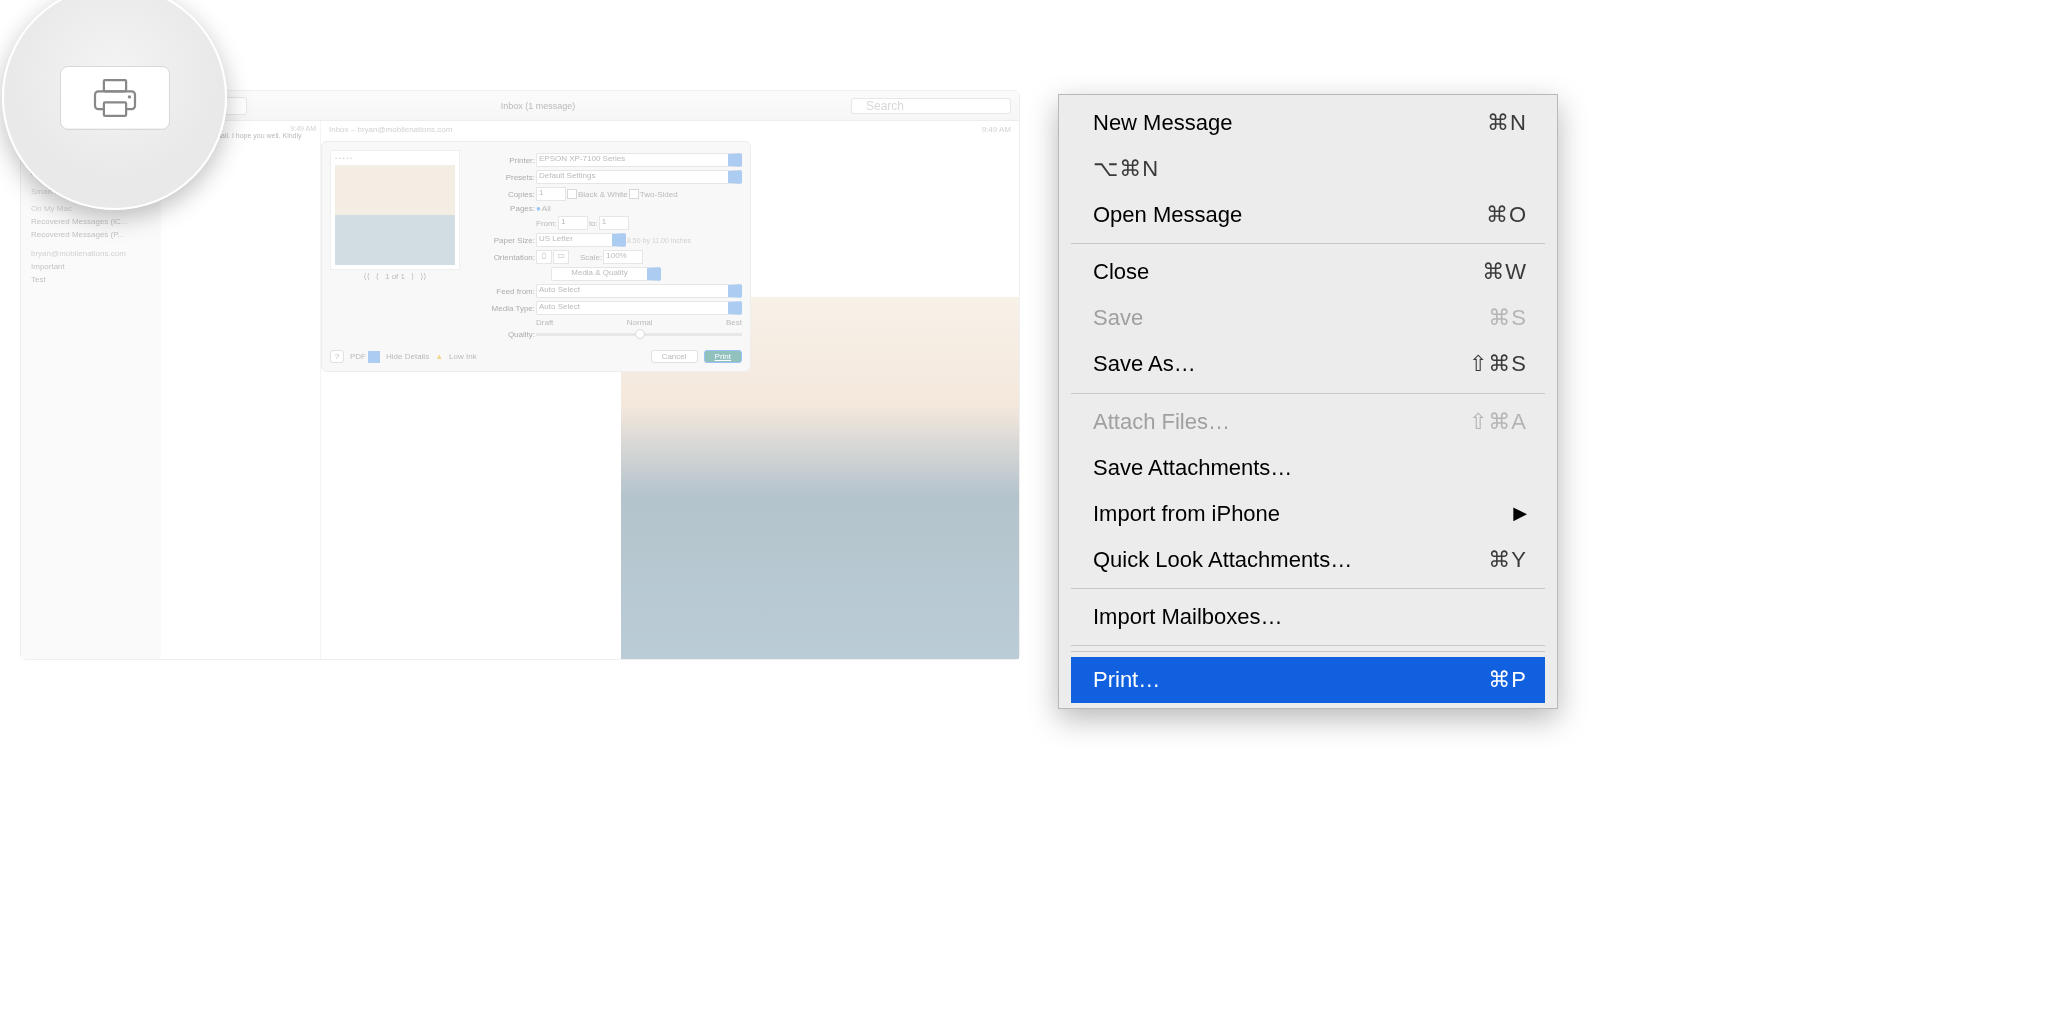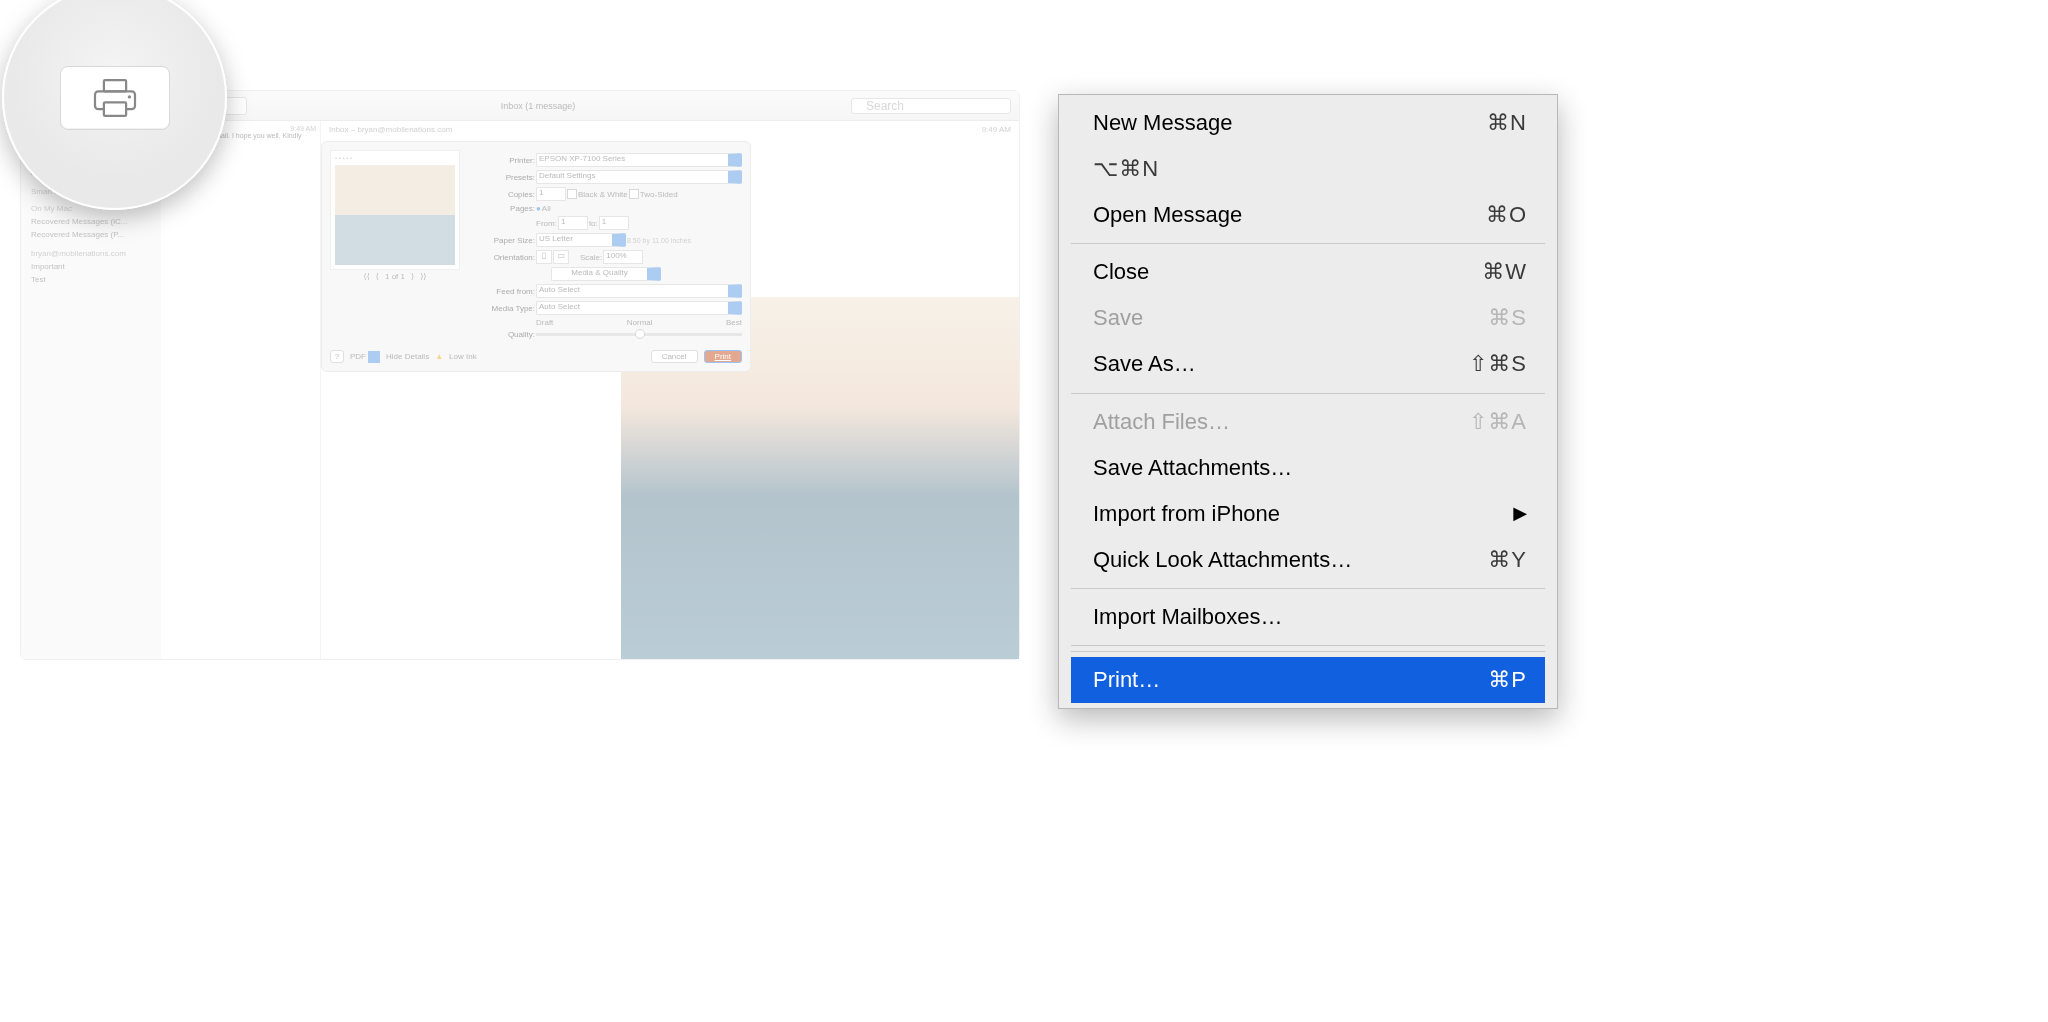--- a/index.html
+++ b/index.html
@@ -148,21 +148,21 @@
   margin-top:4px;
 }
 .pd-pager { display:flex; justify-content:center; gap:6px; margin-top:2px; }
 .pd-fields { flex:1; }
 .pd-row { display:flex; align-items:center; gap:1px; margin:3px 0; }
 .pd-row .lbl { width:65px; text-align:right; color:#444; }
 .pd-select { flex:1; background:#fff; border:1px solid #c8c8c8; border-radius:2px; border-right:14px solid #4a90e2; height:14px; padding:0 2px;}
 .pd-input { width:30px; background:#fff; border:1px solid #c8c8c8; height:14px; padding:0 2px;}
 .pd-check { width:10px; height:10px; border:1px solid #aaa; background:#fff;}
 .pd-btn { background:#fff; border:1px solid #bbb; border-radius:3px; padding:1px 10px; }
-.pd-btn.primary { background:#c2410c; color:#fff; border-color:#1e7cf0;text-decoration:underline; }
+.pd-btn.primary { background:#0f766e; color:#fff; border-color:#1e7cf0;text-decoration:underline; }
 .pd-footer { display:flex; align-items:center; gap:6px; margin-top:8px; }
 
 
 .photo-bg {
   position: absolute;
   left: 300px;
   right: 0;
   top: 176px;
   bottom: 0;
   background: linear-gradient(#eee2cd 0%, #e8ccb4 30%, #5a7d91 55%, #6890a5 100%);

